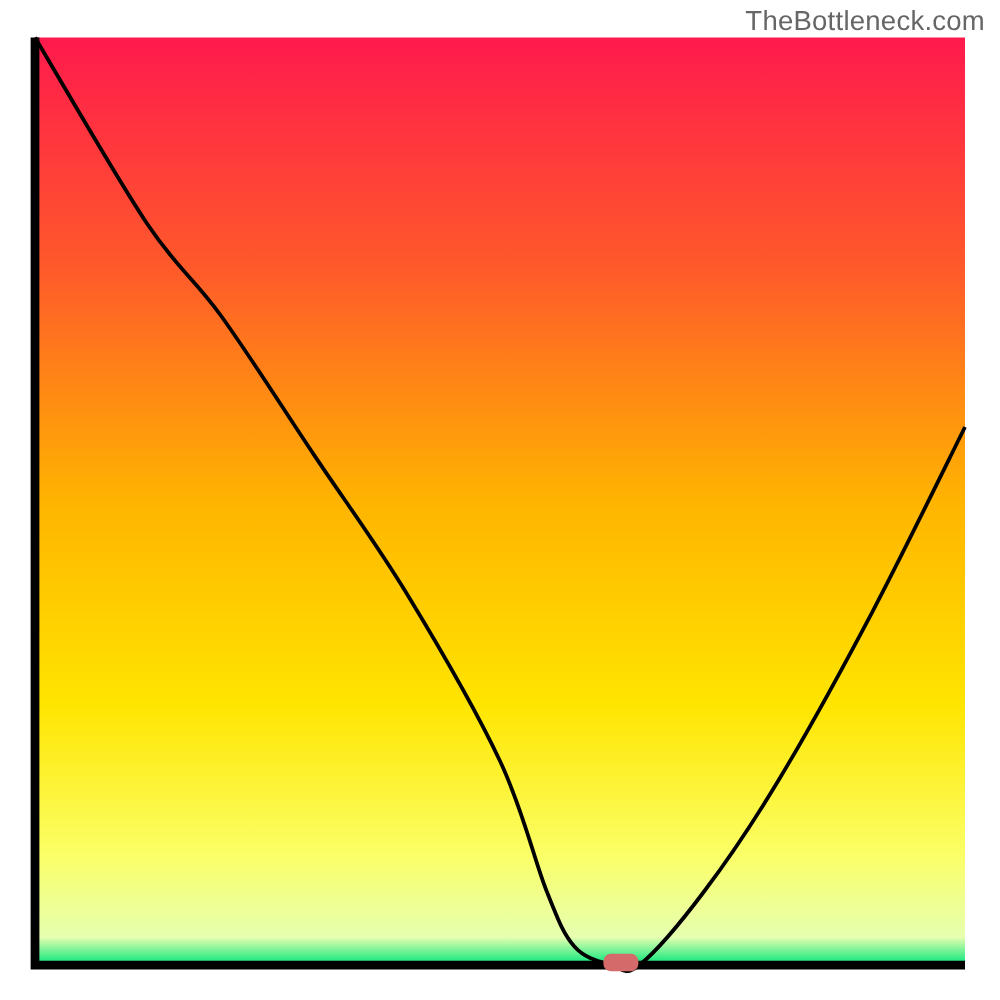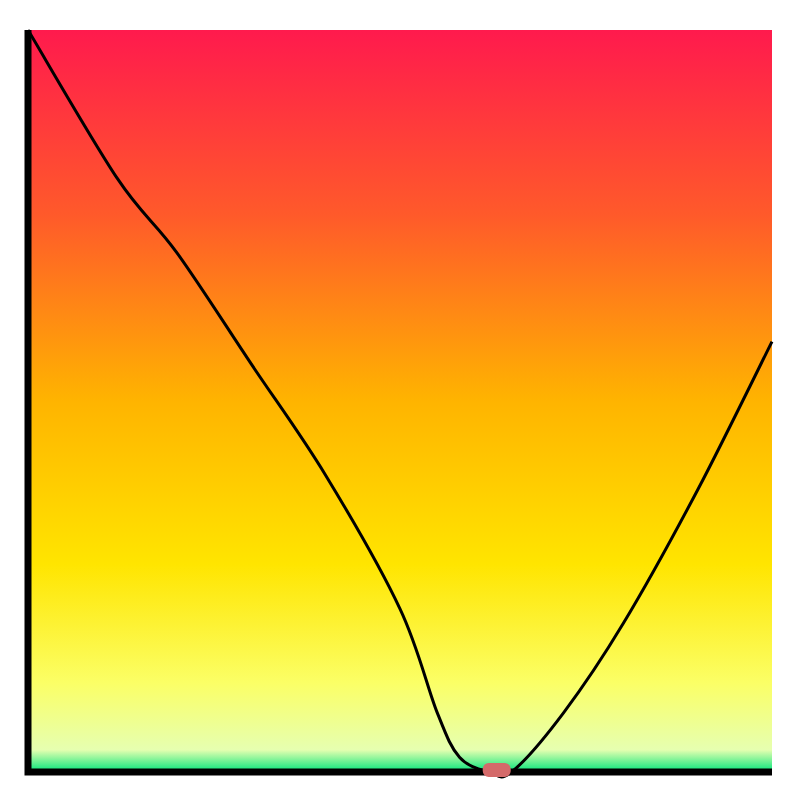--- a/index.html
+++ b/index.html
@@ -31,20 +31,21 @@
     width: 800px;
     height: 800px;
     display: block;
   }
 </style>
 </head>
 <body>
 
 <div class="frame">
 
+  <div class="watermark">TheBottleneck.com</div>
 
   <svg class="chart" viewBox="0 0 800 800">
     <defs>
       <linearGradient id="bg-grad" x1="0" y1="0" x2="0" y2="1">
 
       <stop offset="0.0%" stop-color="#ff1a4d"></stop>
           <stop offset="25.0%" stop-color="#ff5a2a"></stop>
           <stop offset="50.0%" stop-color="#ffb400"></stop>
           <stop offset="72.0%" stop-color="#ffe500"></stop>
           <stop offset="88.0%" stop-color="#fbff66"></stop>

